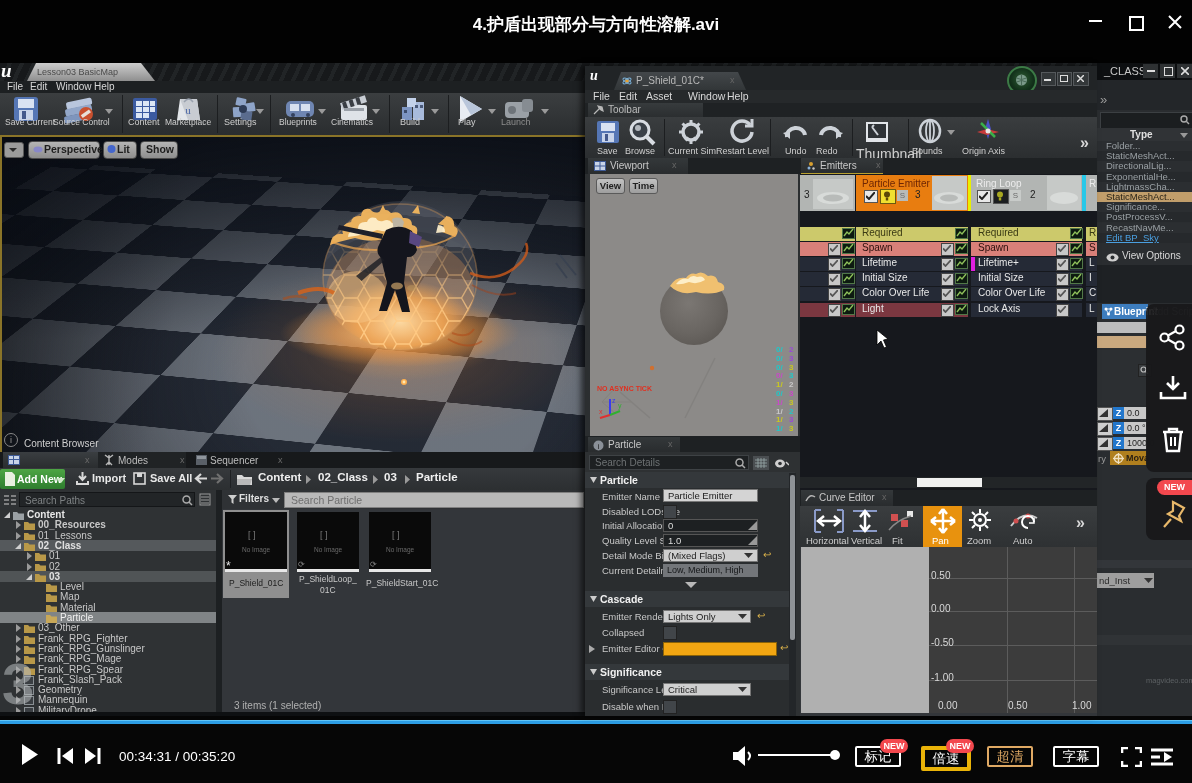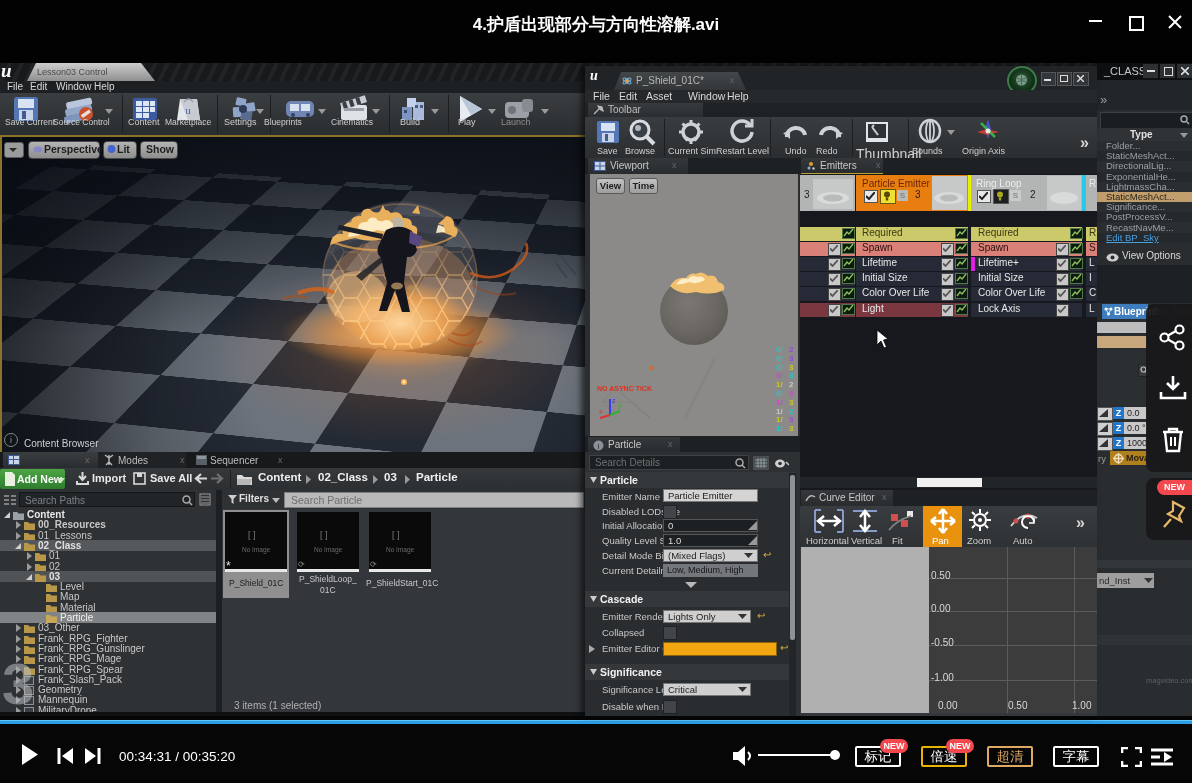--- a/index.html
+++ b/index.html
@@ -32,36 +32,36 @@
   </svg>
 <div class="t" style="left:119px;top:749px;color:#fff;font-size:13.5px">00:34:31 / 00:35:20</div>
 <svg class="a" style="left:733px;top:746px" width="22" height="20">
     <path d="M0 6 h5 l7-6 v20 l-7-6 h-5 Z" fill="#fff"></path>
     <path d="M15 6 q4 4 0 8" stroke="#fff" stroke-width="2" fill="none"></path>
   </svg>
 <div class="a" style="left:758px;top:754px;width:77px;height:2px;background:#fff"></div>
 <div class="a" style="left:830px;top:750px;width:10px;height:10px;border-radius:50%;background:#fff"></div>
 <div class="a" style="left:855px;top:746px;width:42px;height:17px;border:2px solid #fff;border-radius:2px;color:#fff;font-size:13.5px;text-align:center;line-height:17px">标记</div>
 <div class="a" style="left:880px;top:739px;width:28px;height:14px;background:#f3484e;border-radius:7px;color:#fff;font-size:9px;font-weight:bold;text-align:center;line-height:14px">NEW</div>
-<div class="a" style="left:921px;top:746px;width:42px;height:17px;border:2px solid #eab308;border-radius:2px;color:#fff;font-size:13.5px;text-align:center;line-height:17px">倍速</div>
+<div class="a" style="left:921px;top:746px;width:42px;height:17px;border:4px solid #eab308;border-radius:2px;color:#fff;font-size:13.5px;text-align:center;line-height:17px">倍速</div>
 <div class="a" style="left:946px;top:739px;width:28px;height:14px;background:#f3484e;border-radius:7px;color:#fff;font-size:9px;font-weight:bold;text-align:center;line-height:14px">NEW</div>
 <div class="a" style="left:987px;top:746px;width:42px;height:17px;border:2px solid #dfa964;border-radius:2px;color:#dfa964;font-size:13.5px;text-align:center;line-height:17px">超清</div>
 <div class="a" style="left:1053px;top:746px;width:42px;height:17px;border:2px solid #fff;border-radius:2px;color:#fff;font-size:13.5px;text-align:center;line-height:17px">字幕</div>
 <svg class="a" style="left:1121px;top:747px" width="21" height="20">
     <path d="M1 6 V1 H7 M14 1 H20 V6 M20 14 V19 H14 M7 19 H1 V14" stroke="#fff" stroke-width="2.6" fill="none"></path>
   </svg>
 <svg class="a" style="left:1151px;top:748px" width="22" height="18">
     <path d="M0 2 H22 M0 16 H22 M0 9 H9" stroke="#fff" stroke-width="2.8"></path>
     <path d="M13 4 L21 9 L13 14 Z" fill="#fff"></path>
   </svg>
 
 <div class="a" style="left:0;top:63px;width:1192px;height:18px;background:repeating-linear-gradient(115deg,#17191b 0 7px,#212426 7px 11px)"></div>
 <div class="t" style="left:1px;top:60px;color:#fff;font-size:19px;font-weight:bold;font-family:'Liberation Serif',serif;font-style:italic">u</div>
 <div class="a" style="left:27px;top:63px;width:128px;height:18px;background:linear-gradient(#cdcdcd,#8f8f8f);clip-path:polygon(0 100%,9px 0,114px 0,100% 100%)"></div>
-<div class="t" style="left:37px;top:67px;color:#4a4a4a;font-size:9px">Lesson03 Control</div>
+<div class="t" style="left:37px;top:67px;color:#4a4a4a;font-size:9px">Lesson03 BasicMap</div>
 
 <div class="a" style="left:0;top:81px;width:589px;height:12px;background:#1d2022"></div>
 <div class="t" style="left:7px;top:81px;color:#d8d8d8;font-size:10px">File</div>
 <div class="t" style="left:30px;top:81px;color:#d8d8d8;font-size:10px">Edit</div>
 <div class="t" style="left:56px;top:81px;color:#d8d8d8;font-size:10px">Window</div>
 <div class="t" style="left:94px;top:81px;color:#d8d8d8;font-size:10px">Help</div>
 
 <div class="a" style="left:0;top:93px;width:589px;height:42px;background:linear-gradient(#3b3e40,#2a2d2f)"></div>
 <div class="a" style="left:122px;top:95px;width:1px;height:38px;background:#1c1e20"></div>
 <div class="a" style="left:217px;top:95px;width:1px;height:38px;background:#1c1e20"></div>
@@ -167,21 +167,21 @@
     </svg>
 <svg class="a" style="left:540px;top:108px" width="10" height="8">
       <path d="M1 1 L5 6 L9 1" fill="#9a9a9a"></path>
     </svg>
 
 <div class="t" style="left:5px;top:117px;color:#cfcfcf;font-size:8.5px">Save Current</div>
 <div class="t" style="left:53px;top:117px;color:#cfcfcf;font-size:8.5px">Source Control</div>
 <div class="t" style="left:128px;top:117px;color:#cfcfcf;font-size:9px">Content</div>
 <div class="t" style="left:165px;top:117px;color:#cfcfcf;font-size:8.5px">Marketplace</div>
 <div class="t" style="left:224px;top:117px;color:#cfcfcf;font-size:9px">Settings</div>
-<div class="t" style="left:264px;top:117px;color:#cfcfcf;font-size:8.5px">Blueprints</div>
+<div class="t" style="left:279px;top:117px;color:#cfcfcf;font-size:8.5px">Blueprints</div>
 <div class="t" style="left:331px;top:117px;color:#cfcfcf;font-size:8.5px">Cinematics</div>
 <div class="t" style="left:400px;top:117px;color:#cfcfcf;font-size:9px">Build</div>
 <div class="t" style="left:458px;top:117px;color:#cfcfcf;font-size:9px">Play</div>
 <div class="t" style="left:501px;top:117px;color:#8c8c8c;font-size:9px">Launch</div>
 
 <div class="a" style="left:0;top:135px;width:589px;height:2px;background:#8a7428"></div>
 
 <div class="a" style="left:0;top:137px;width:589px;height:315px;overflow:hidden;background:#2c313a">
   <div style="position:absolute;left:-500px;top:-560px;width:2200px;height:1500px;background:repeating-conic-gradient(#757c86 0 25%,#272d38 0 50%);background-size:236px 236px;background-position:70px 24px;transform:perspective(1150px) rotateX(56deg) rotateZ(11deg);transform-origin:46% 62%"></div>
   <div style="position:absolute;left:0;top:0;width:589px;height:315px;background:

